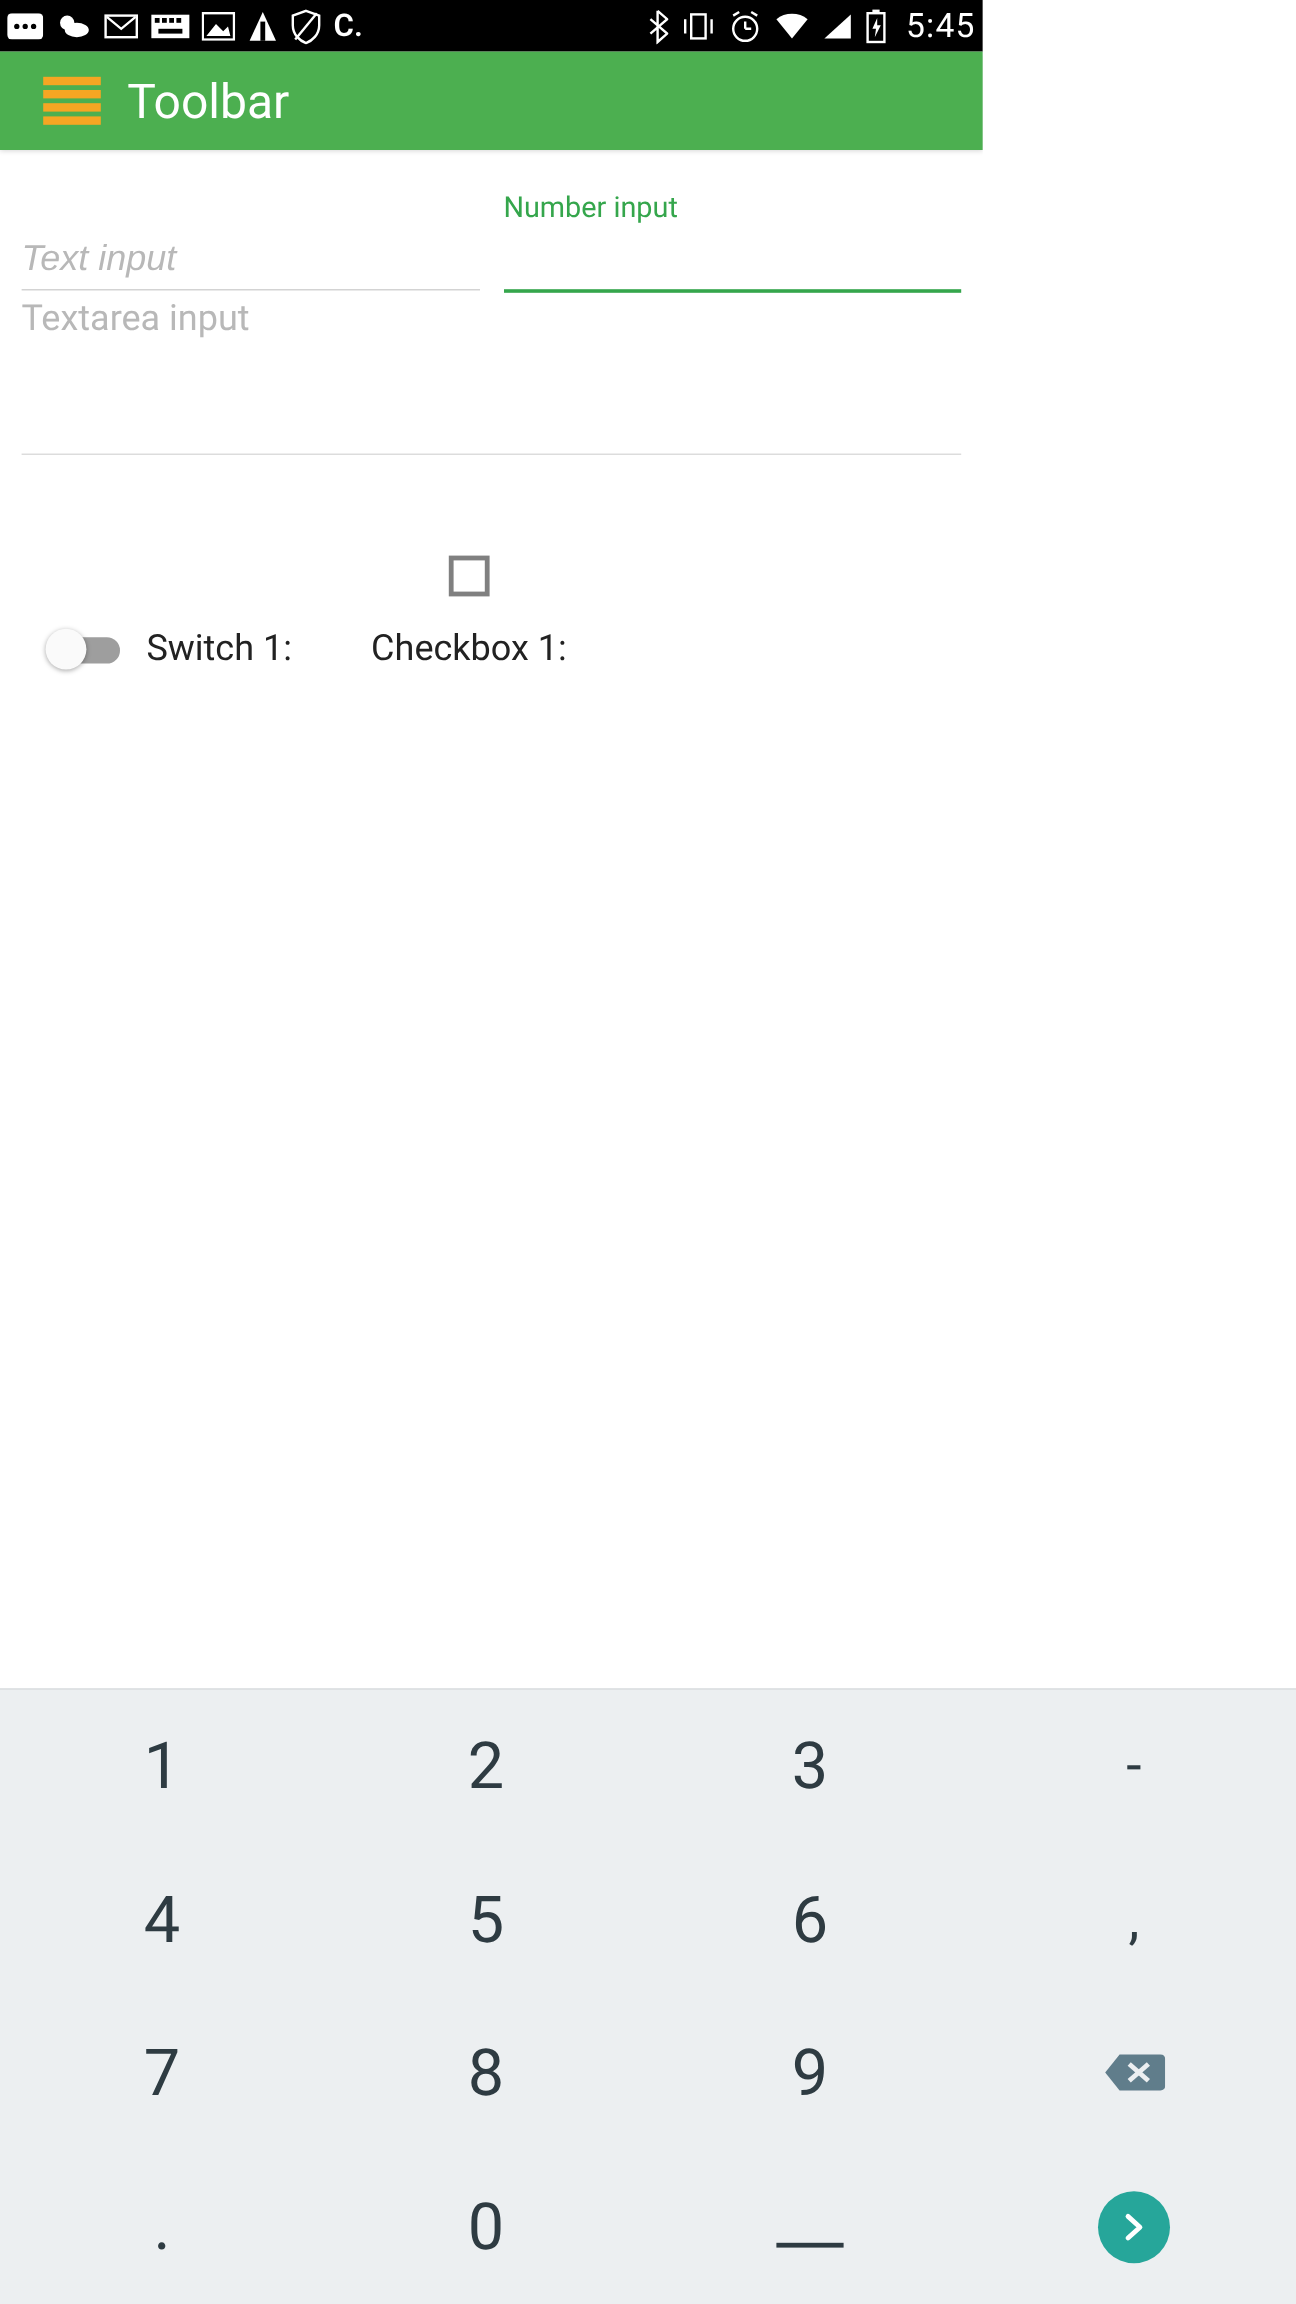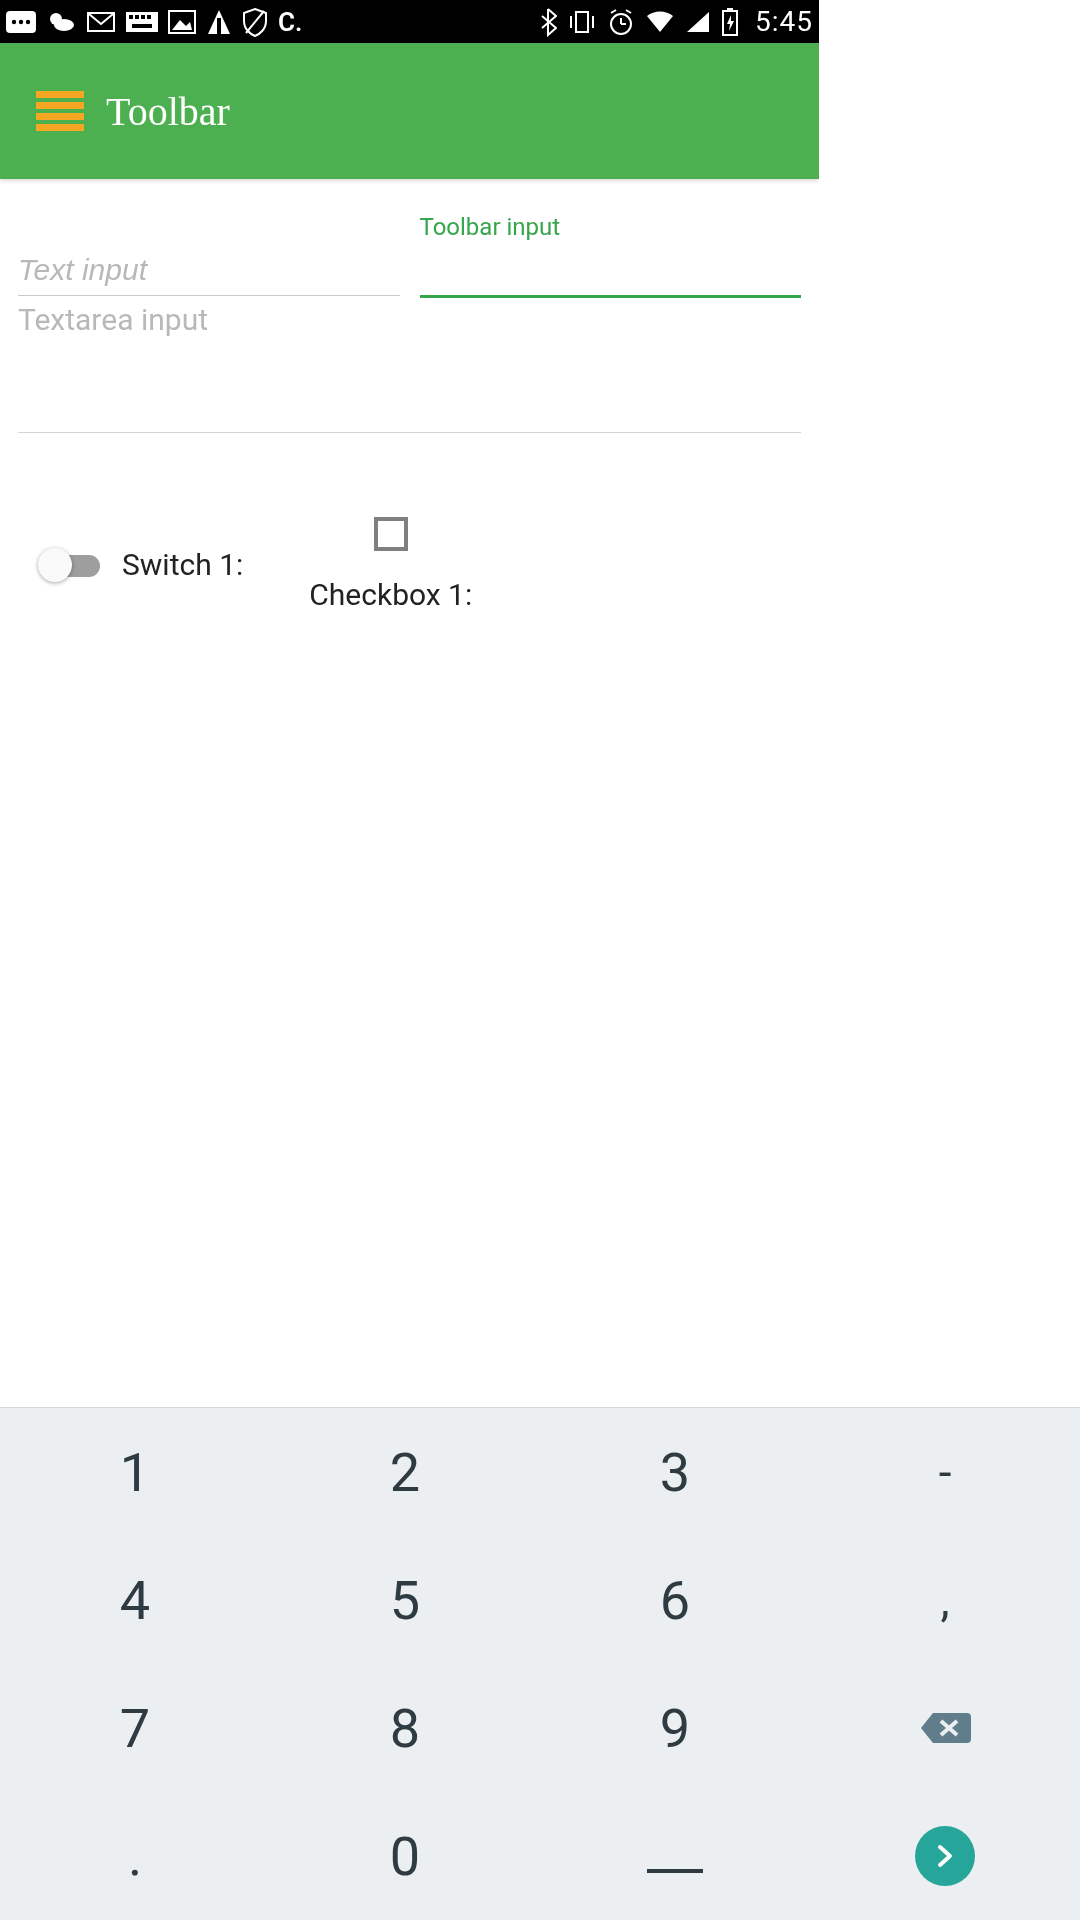--- a/index.html
+++ b/index.html
@@ -5,38 +5,38 @@
   * { box-sizing: border-box; margin: 0; padding: 0; }
   html, body { width: 819px; height: 1456px; font-family: Roboto, "Helvetica Neue", Arial, sans-serif; background: #fff; overflow: hidden; }
 
   
   .status-bar { background: #000; height: 43px; display: flex; align-items: center; justify-content: space-between; color: #fff; padding: 0 6px; }
   .status-left, .status-right { display: flex; align-items: center; gap: 10px; }
   .status-bar svg { display: block; }
   .status-time { font-size: 28px; font-weight: 400; letter-spacing: 1px; margin-left: 6px; }
 
   
-  .app-toolbar { background: #4CAF50; height: 136px; display: flex; align-items: center; padding-left: 36px; box-shadow: 0 2px 4px rgba(0,0,0,0.15); font-family: Liberation Serif, serif; }
+  .app-toolbar { background: #4CAF50; height: 82px; display: flex; align-items: center; padding-left: 36px; box-shadow: 0 2px 4px rgba(0,0,0,0.15); }
   .hamburger { width: 48px; height: 40px; display: flex; flex-direction: column; justify-content: space-between; }
   .hamburger span { display: block; height: 7px; background: #F5A623; width: 100%; }
   .toolbar-title { color: #fff; font-size: 40px; font-weight: 400; margin-left: 22px; }
 
   
   .content { padding: 40px 18px 0 18px; }
   .input-row { display: flex; gap: 20px; }
   .field { flex: 1; position: relative; padding-top: 24px; }
   .field input { width: 100%; border: none; border-bottom: 1px solid #c9c9c9; font-size: 30px; color: #333; padding: 10px 0 8px 0; outline: none; background: transparent; font-style: italic; }
   .field input::placeholder { color: #b8b8b8; }
   .field.focused input { border-bottom: 3px solid #35A64C; }
   .floating-label { position: absolute; top: -6px; left: 0; font-size: 24px; color: #35A64C; }
   .textarea-field { }
   .textarea-field textarea { width: 100%; border: none; border-bottom: 1px solid #d4d4d4; font-size: 30px; color: #333; padding: 4px 0 60px 0; outline: none; resize: none; background: transparent; font-family: inherit; }
   .textarea-field textarea::placeholder { color: #b8b8b8; }
 
-  .controls-row { display: flex; align-items: center; margin-top: 80px; gap: 30px; padding-left: 20px; }
+  .controls-row { display: flex; align-items: flex-end; margin-top: 80px; gap: 30px; padding-left: 20px; }
   .switch-wrap { display: flex; align-items: center; gap: 22px; }
   .switch { position: relative; width: 62px; height: 30px; }
   .switch-track { position: absolute; top: 5px; left: 8px; right: 0; height: 22px; background: #9e9e9e; border-radius: 11px; }
   .switch-thumb { position: absolute; left: 0; top: -2px; width: 34px; height: 34px; background: #fafafa; border-radius: 50%; box-shadow: 0 1px 4px rgba(0,0,0,0.35); }
   .control-label { font-size: 30px; color: #222; }
   .checkbox-wrap { display: flex; align-items: center; gap: 26px; margin-left: 36px; flex-direction: column; }
   .checkbox-box { width: 34px; height: 34px; border: 4px solid #808080; }
 
   .selected-value { font-size: 30px; color: #222; margin-top: 90px; padding-left: 2px; }
 
@@ -157,21 +157,21 @@
   </div>
   <div class="toolbar-title">Toolbar</div>
 </div>
 
 <div class="content">
   <div class="input-row">
     <div class="field">
       <input type="text" placeholder="Text input" style="">
     </div>
     <div class="field focused">
-      <div class="floating-label">Toolbar input</div>
+      <div class="floating-label">Number input</div>
       <input type="text" inputmode="numeric" value="" style="">
     </div>
   </div>
 
   <div class="textarea-field">
     <textarea rows="2" placeholder="Textarea input" style=""></textarea>
   </div>
 
   <div class="controls-row">
     <div class="switch-wrap">

